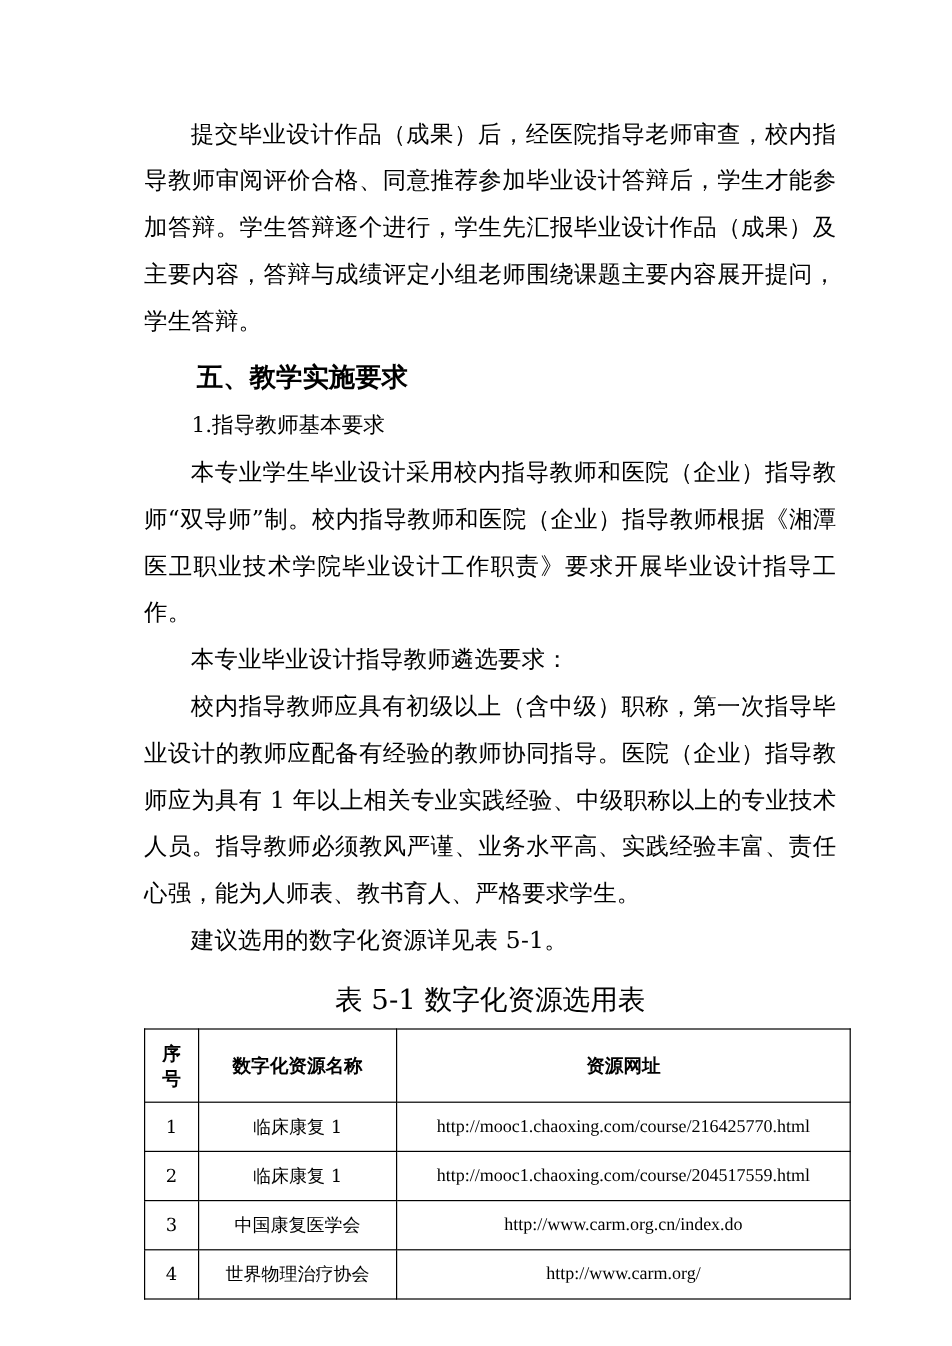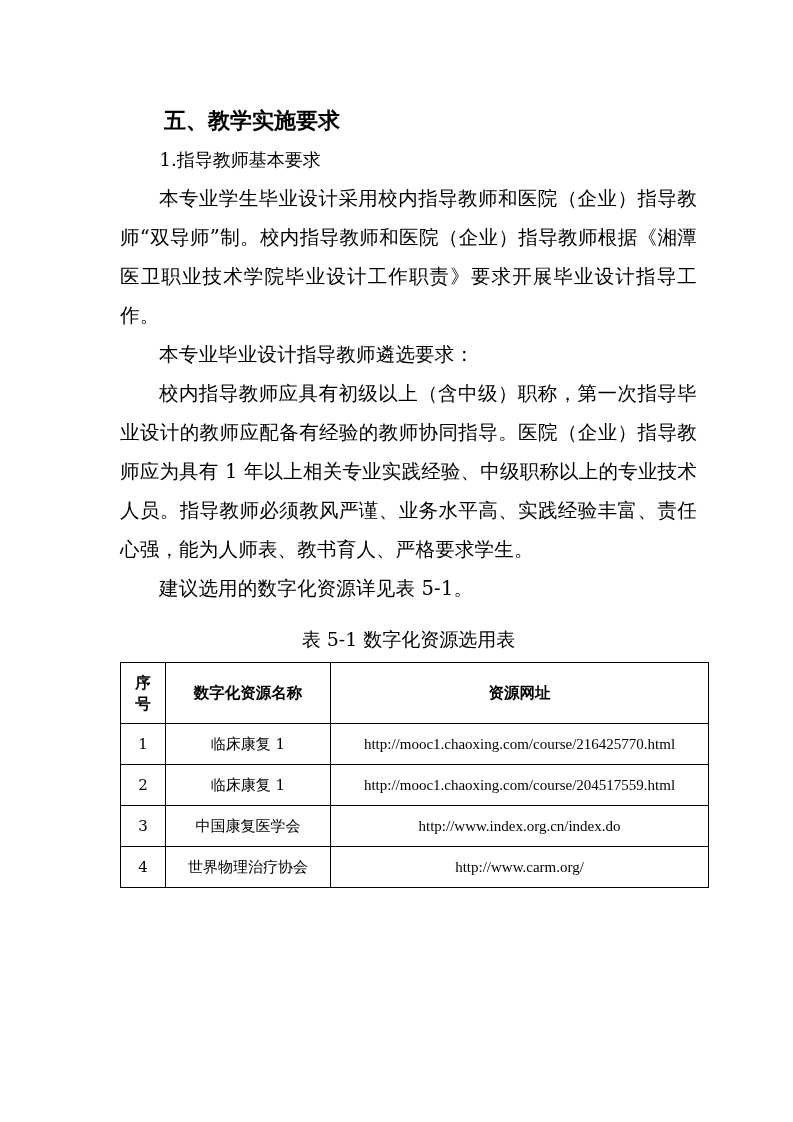--- a/index.html
+++ b/index.html
@@ -42,21 +42,21 @@
     margin: 9px 0 0 0;
     font-family: "DejaVu Sans", "Liberation Sans", sans-serif;
   }
   .subhead {
     font-size: 18px;
     line-height: 39px;
     text-indent: 2.2em;
     margin: 0;
   }
   .tbl-title {
-    font-size: 19px;
+    font-size: 23px;
     line-height: 34px;
     text-align: center;
     margin: 14px 0 6px 0;
   }
   table.res {
     border-collapse: collapse;
     width: 573px;
     margin: 0 auto;
     table-layout: fixed;
   }
@@ -87,20 +87,21 @@
   .hdr-idx-inner {
     display: block;
     line-height: 21px;
   }
 </style>
 </head>
 <body>
 
 <div class="page">
 
+  <p class="para indent2">提交毕业设计作品（成果）后，经医院指导老师审查，校内指导教师审阅评价合格、同意推荐参加毕业设计答辩后，学生才能参加答辩。学生答辩逐个进行，学生先汇报毕业设计作品（成果）及主要内容，答辩与成绩评定小组老师围绕课题主要内容展开提问，学生答辩。</p>
 
   <p class="heading">五、教学实施要求</p>
 
   <p class="subhead">1.指导教师基本要求</p>
 
   <p class="para indent2">本专业学生毕业设计采用校内指导教师和医院（企业）指导教师“双导师”制。校内指导教师和医院（企业）指导教师根据《湘潭医卫职业技术学院毕业设计工作职责》要求开展毕业设计指导工作。</p>
 
   <p class="para indent2">本专业毕业设计指导教师遴选要求：</p>
 
   <p class="para indent2">校内指导教师应具有初级以上（含中级）职称，第一次指导毕业设计的教师应配备有经验的教师协同指导。医院（企业）指导教师应为具有 1 年以上相关专业实践经验、中级职称以上的专业技术人员。指导教师必须教风严谨、业务水平高、实践经验丰富、责任心强，能为人师表、教书育人、严格要求学生。</p>
@@ -128,21 +129,21 @@
         <td class="url-cell">http://mooc1.chaoxing.com/course/216425770.html</td>
       </tr>
       <tr>
         <td>2</td>
         <td>临床康复 1</td>
         <td class="url-cell">http://mooc1.chaoxing.com/course/204517559.html</td>
       </tr>
       <tr>
         <td>3</td>
         <td>中国康复医学会</td>
-        <td class="url-cell">http://www.index.org.cn/index.do</td>
+        <td class="url-cell">http://www.carm.org.cn/index.do</td>
       </tr>
       <tr>
         <td>4</td>
         <td>世界物理治疗协会</td>
         <td class="url-cell">http://www.carm.org/</td>
       </tr>
     </tbody>
   </table>
 
 </div>

